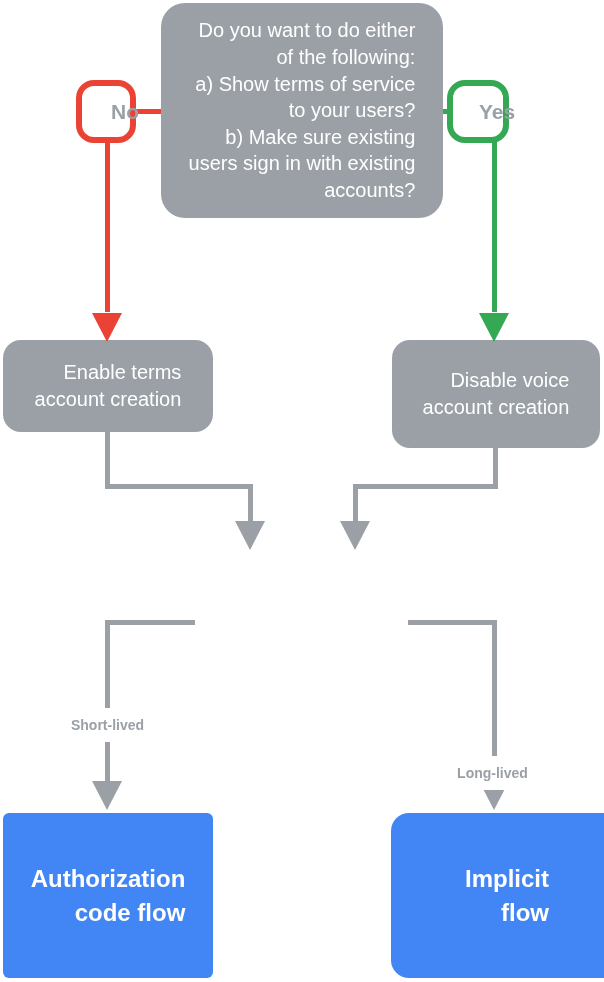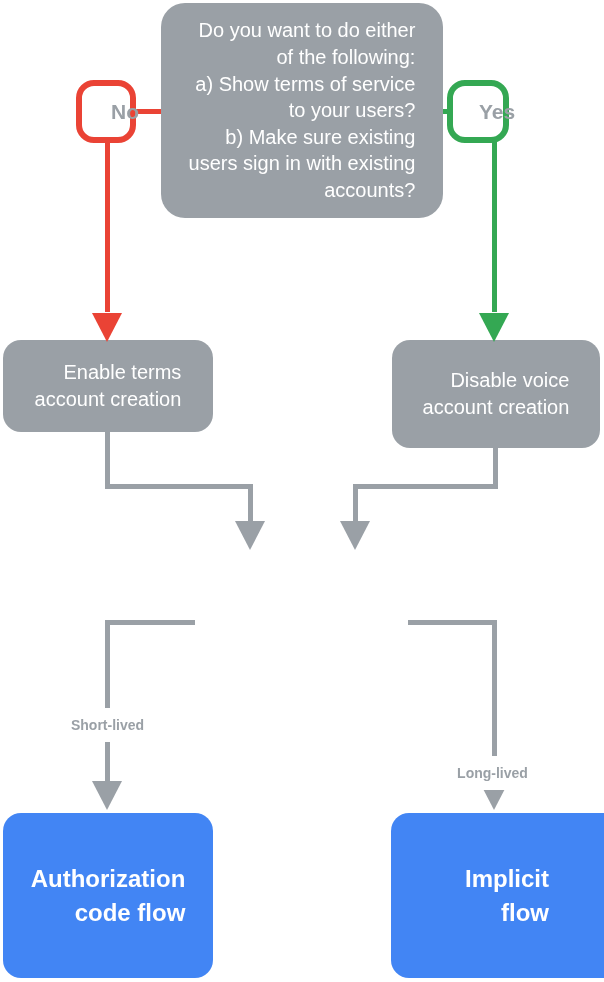--- a/index.html
+++ b/index.html
@@ -29,21 +29,21 @@
   .node.top { left: 161px; top: 3px; width: 282px; height: 215px; border-radius: 24px; }
   .node.enable  { left: 3px;   top: 340px; width: 210px; height: 92px; }
   .node.disable { left: 392px; top: 340px; width: 208px; height: 108px; }
   .node.mid     { left: 195px; top: 550px; width: 213px; height: 142px; }
   .node.blue {
     background: #4285F4;
     font-weight: 700;
     font-size: 24px;
     line-height: 1.4;
   }
-  .node.auth     { left: 3px;   top: 813px; width: 210px; height: 165px; }
+  .node.auth     { left: 3px;   top: 813px; width: 210px; height: 165px; border-radius: 6px; }
   .node.implicit { left: 391px; top: 813px; width: 232px; height: 165px; }
   
   .badge {
     position: absolute;
     background: #ffffff;
     border: 6px solid #EA4335;
     border-radius: 18px;
     color: #9AA0A6;
     font-weight: 700;
     font-size: 21px;

